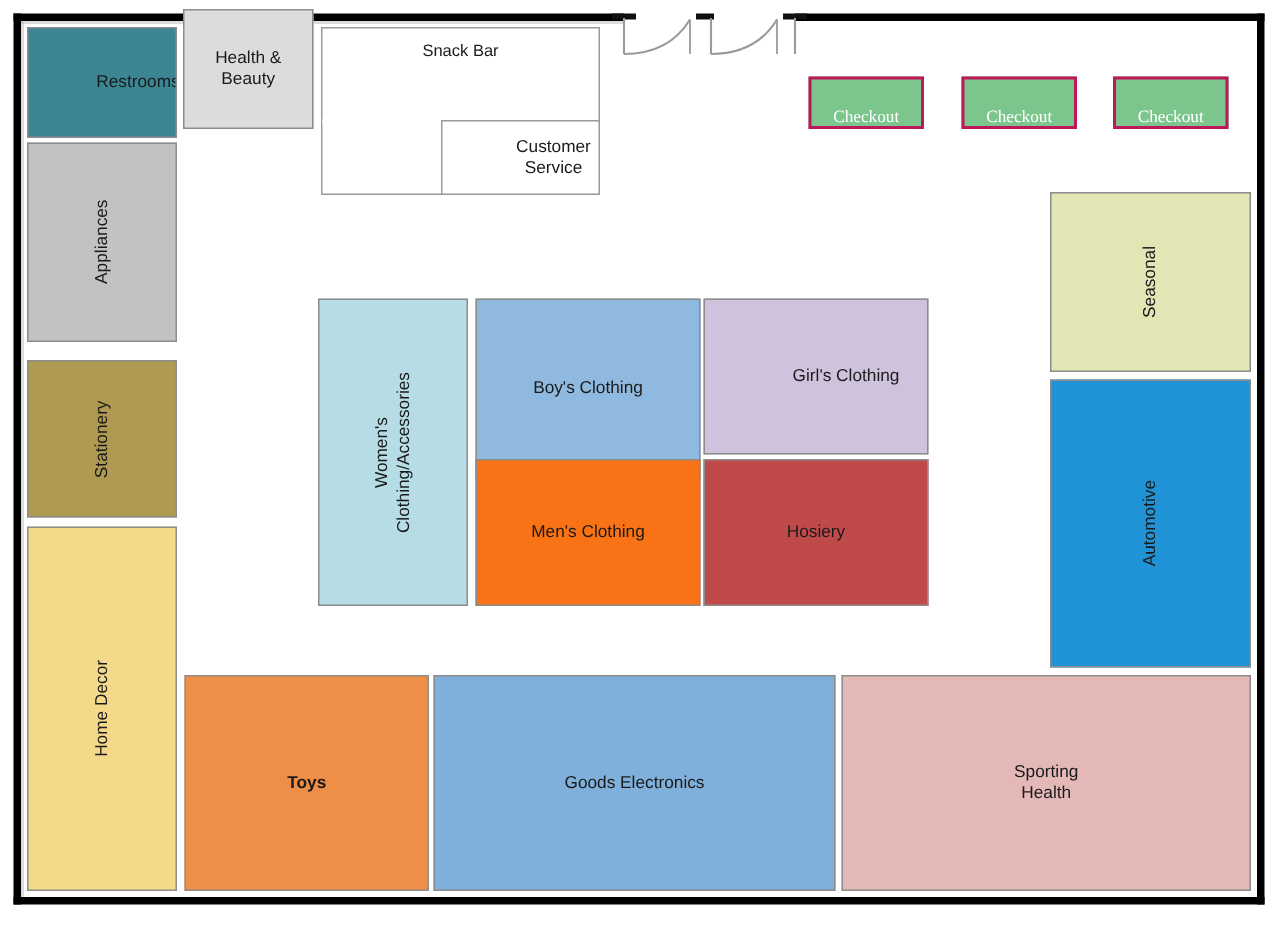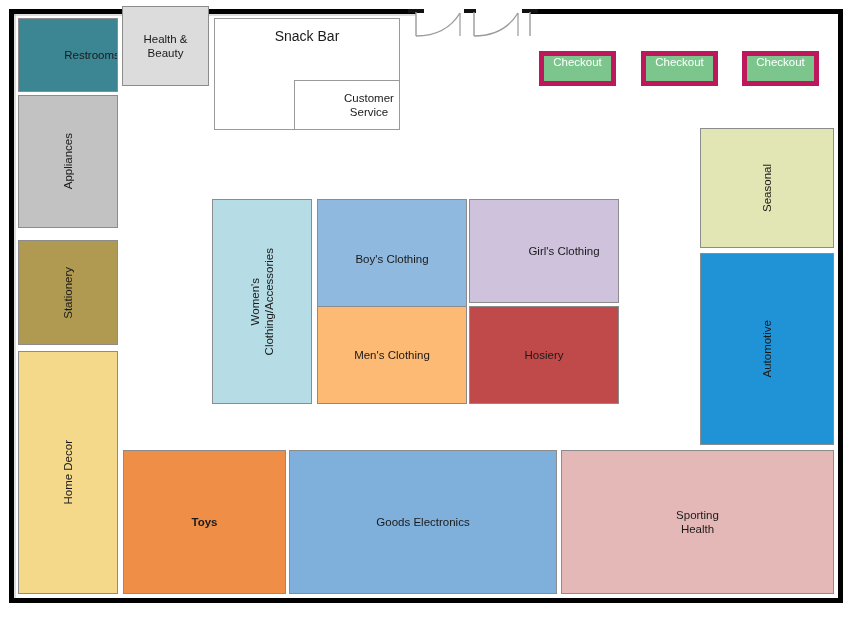--- a/index.html
+++ b/index.html
@@ -43,26 +43,27 @@
     transform:rotate(180deg);
     white-space:pre-line;
   }
   .plain{border:1px solid #9a9a9a;background:#ffffff;}
 
   
   .checkout{
     position:absolute;
     box-sizing:border-box;
     background:#7cc68d;
-    border:5px solid #be185d;
+    border:2px solid #be185d;
     color:#ffffff;
     font-size:11.5px;
     display:flex;
-    align-items:flex-start;
+    align-items:flex-end;
     justify-content:center;
+    font-family:Liberation Serif, serif;
   }
 
   
   .door-jamb{position:absolute;background:#111111;height:4px;}
 
   
   .lshape{position:absolute;}
 </style>
 </head>
 <body>
@@ -122,21 +123,21 @@
 Beauty</span>
   </div>
 
   <div class="lshape" style="left:214px;top:18px;width:186px;height:112px;">
 
     <div class="plain" style="position:absolute;left:0;top:0;width:186px;height:68px;box-sizing:border-box;"></div>
 
     <div class="plain" style="position:absolute;left:0;top:62px;width:84px;height:50px;box-sizing:border-box;border-top:none;"></div>
 
     <div style="position:absolute;left:1px;top:61px;width:82px;height:4px;background:#ffffff;"></div>
-    <div style="position:absolute;left:0;top:10px;width:186px;text-align:center;font-size:14px;color:#1a1a1a;">Snack Bar</div>
+    <div style="position:absolute;left:0;top:10px;width:186px;text-align:center;font-size:11px;color:#1a1a1a;">Snack Bar</div>
   </div>
 
   <div class="dept" style="left:294px;top:80px;width:106px;height:50px;background:#ffffff;border:1px solid #9a9a9a;padding-left:44px;">
     <span class="lbl">Customer Service</span>
   </div>
 
   <div class="checkout" style="left:539px;top:51px;width:77px;height:35px;">
     <span>Checkout</span>
   </div>
   <div class="checkout" style="left:641px;top:51px;width:77px;height:35px;">
@@ -160,21 +161,21 @@
   </div>
 
   <div class="dept" style="left:317px;top:199px;width:150px;height:120px;background:#8fb9de;">
     <span class="lbl">Boy's Clothing</span>
   </div>
 
   <div class="dept" style="left:469px;top:199px;width:150px;height:104px;background:#cfc2dd;padding-left:40px;">
     <span class="lbl">Girl's Clothing</span>
   </div>
 
-  <div class="dept" style="left:317px;top:306px;width:150px;height:98px;background:#fdba74;align-items:center;">
+  <div class="dept" style="left:317px;top:306px;width:150px;height:98px;background:#f97316;align-items:center;">
     <span class="lbl">Men's Clothing</span>
   </div>
 
   <div class="dept" style="left:469px;top:306px;width:150px;height:98px;background:#c04a4a;text-align:center;">
     <span class="lbl">Hosiery</span>
   </div>
 
   <div class="dept" style="left:123px;top:450px;width:163px;height:144px;background:#ef8f47;font-weight:bold;">
     <span class="lbl">Toys</span>
   </div>

